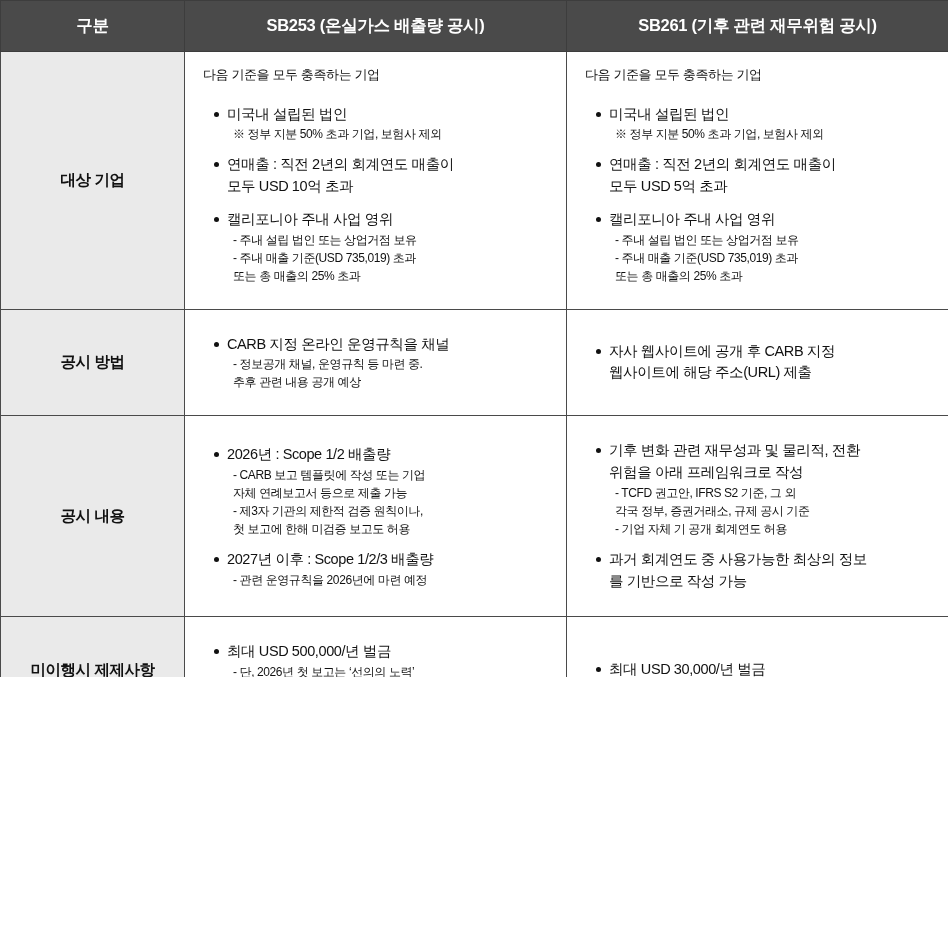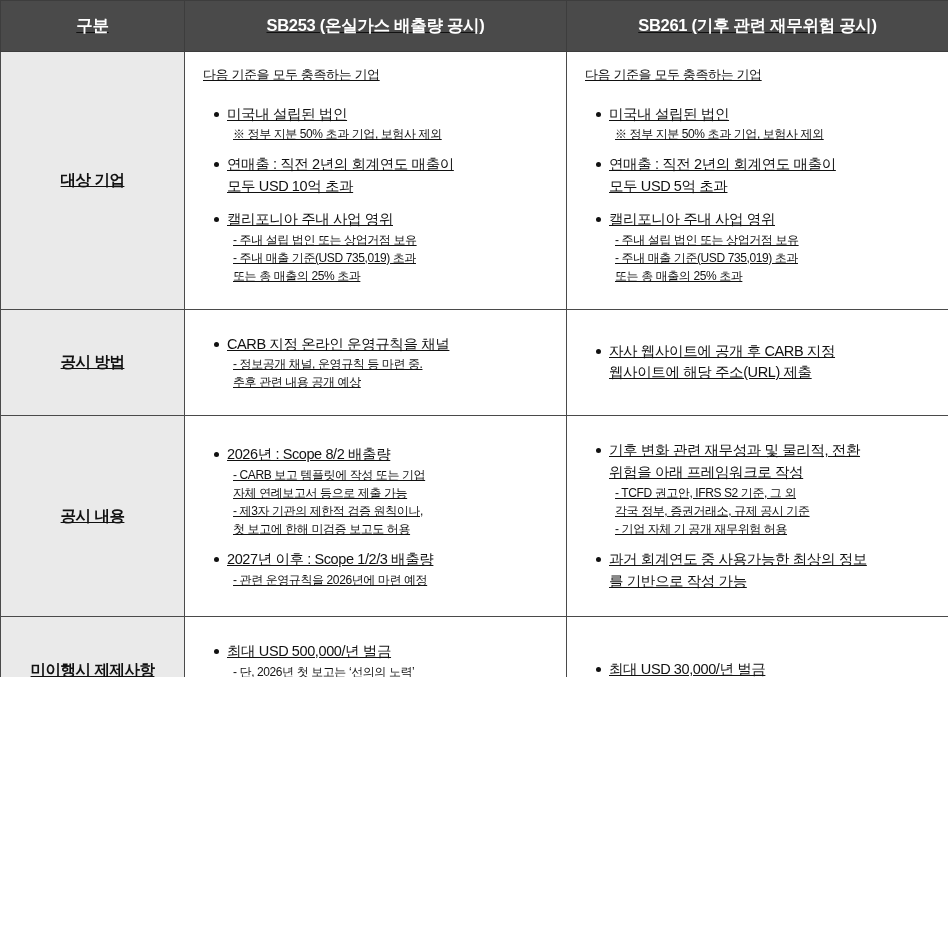--- a/index.html
+++ b/index.html
@@ -9,21 +9,20 @@
   }
   body {
     font-family: "Liberation Sans", sans-serif;
     color: #111111;
   }
   #table-wrap {
     width: 948px;
     height: 677px;
     box-sizing: border-box;
     overflow: hidden;
-    text-decoration: underline;
   }
   table.cmp {
     border-collapse: collapse;
     width: 948px;
     table-layout: fixed;
   }
   table.cmp col.c0 { width: 184px; }
   table.cmp col.c1 { width: 382px; }
   table.cmp col.c2 { width: 382px; }
 
@@ -149,33 +148,33 @@
             <ul class="bullets tight">
               <li><span class="maintext">자사 웹사이트에 공개 후 CARB 지정
 웹사이트에 해당 주소(URL) 제출</span></li>
             </ul>
           </td>
         </tr>
         <tr>
           <td class="rowlabel" style="white-space: pre-line; margin-left: 44px;">공시 내용</td>
           <td class="body">
             <ul class="bullets">
-              <li><span class="maintext">2026년 : Scope 8/2 배출량</span><span class="sub">- CARB 보고 템플릿에 작성 또는 기업
+              <li><span class="maintext">2026년 : Scope 1/2 배출량</span><span class="sub">- CARB 보고 템플릿에 작성 또는 기업
    자체 연례보고서 등으로 제출 가능
 - 제3자 기관의 제한적 검증 원칙이나,
    첫 보고에 한해 미검증 보고도 허용</span></li>
               <li><span class="maintext">2027년 이후 : Scope 1/2/3 배출량</span><span class="sub">- 관련 운영규칙을 2026년에 마련 예정</span></li>
             </ul>
           </td>
           <td class="body">
             <ul class="bullets">
               <li><span class="maintext">기후 변화 관련 재무성과 및 물리적, 전환
 위험을 아래 프레임워크로 작성</span><span class="sub">- TCFD 권고안, IFRS S2 기준, 그 외
    각국 정부, 증권거래소, 규제 공시 기준
-- 기업 자체 기 공개 재무위험 허용</span></li>
+- 기업 자체 기 공개 회계연도 허용</span></li>
               <li><span class="maintext">과거 회계연도 중 사용가능한 최상의 정보
 를 기반으로 작성 가능</span></li>
             </ul>
           </td>
         </tr>
         <tr>
           <td class="rowlabel" style="white-space: pre-line;">미이행시 제제사항</td>
           <td class="body">
             <ul class="bullets tight">
               <li><span class="maintext">최대 USD 500,000/년 벌금</span><span class="sub">- 단, 2026년 첫 보고는 ‘선의의 노력’

